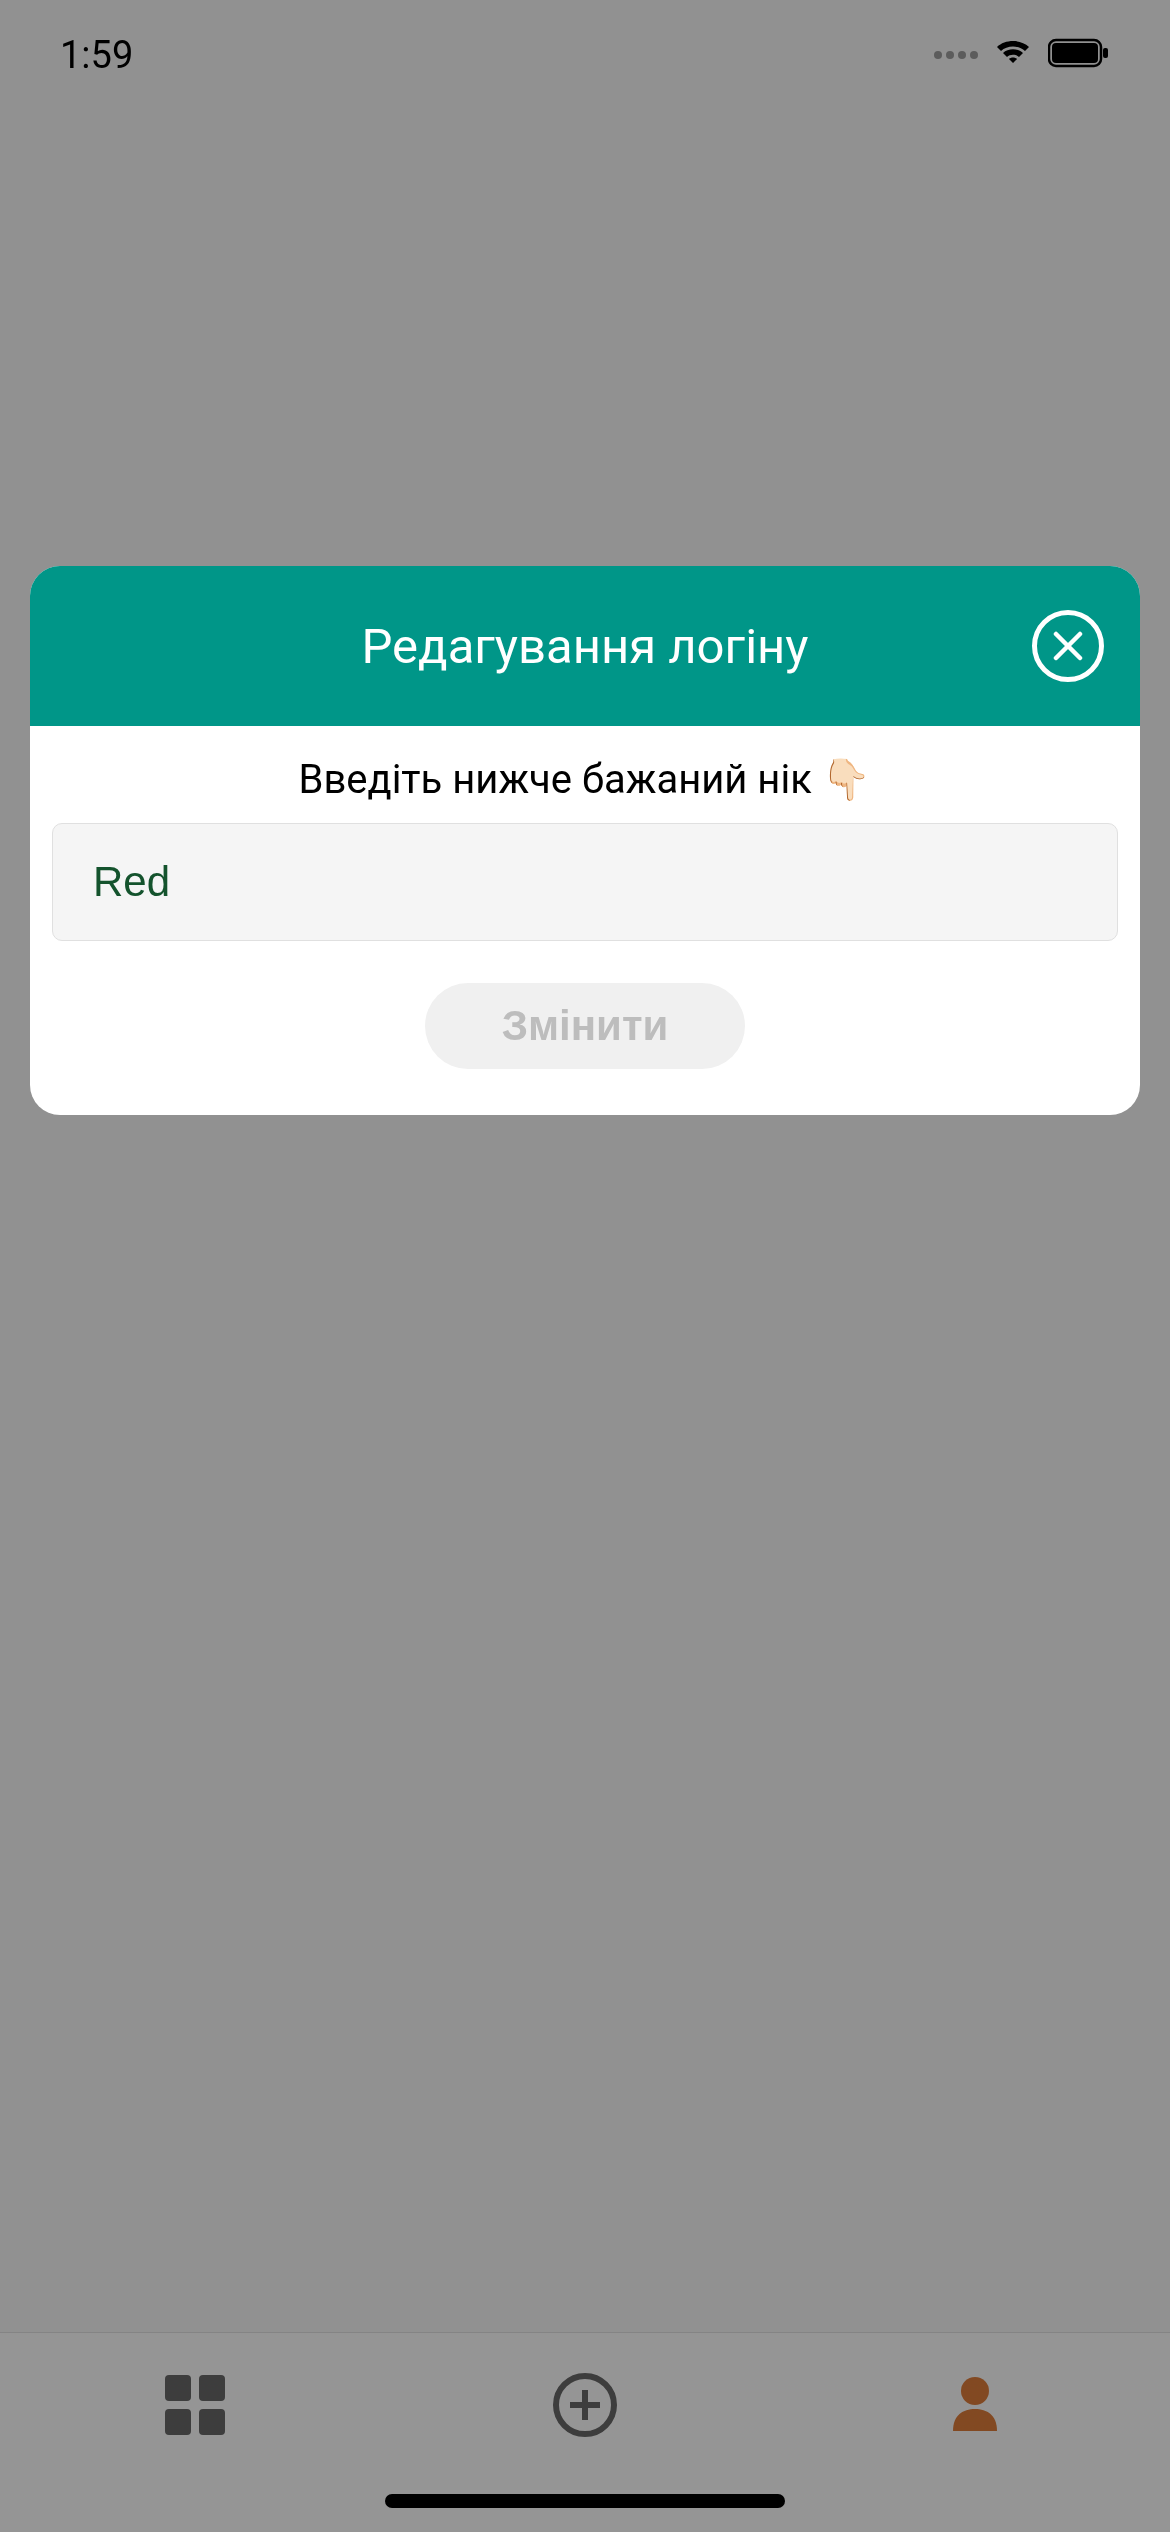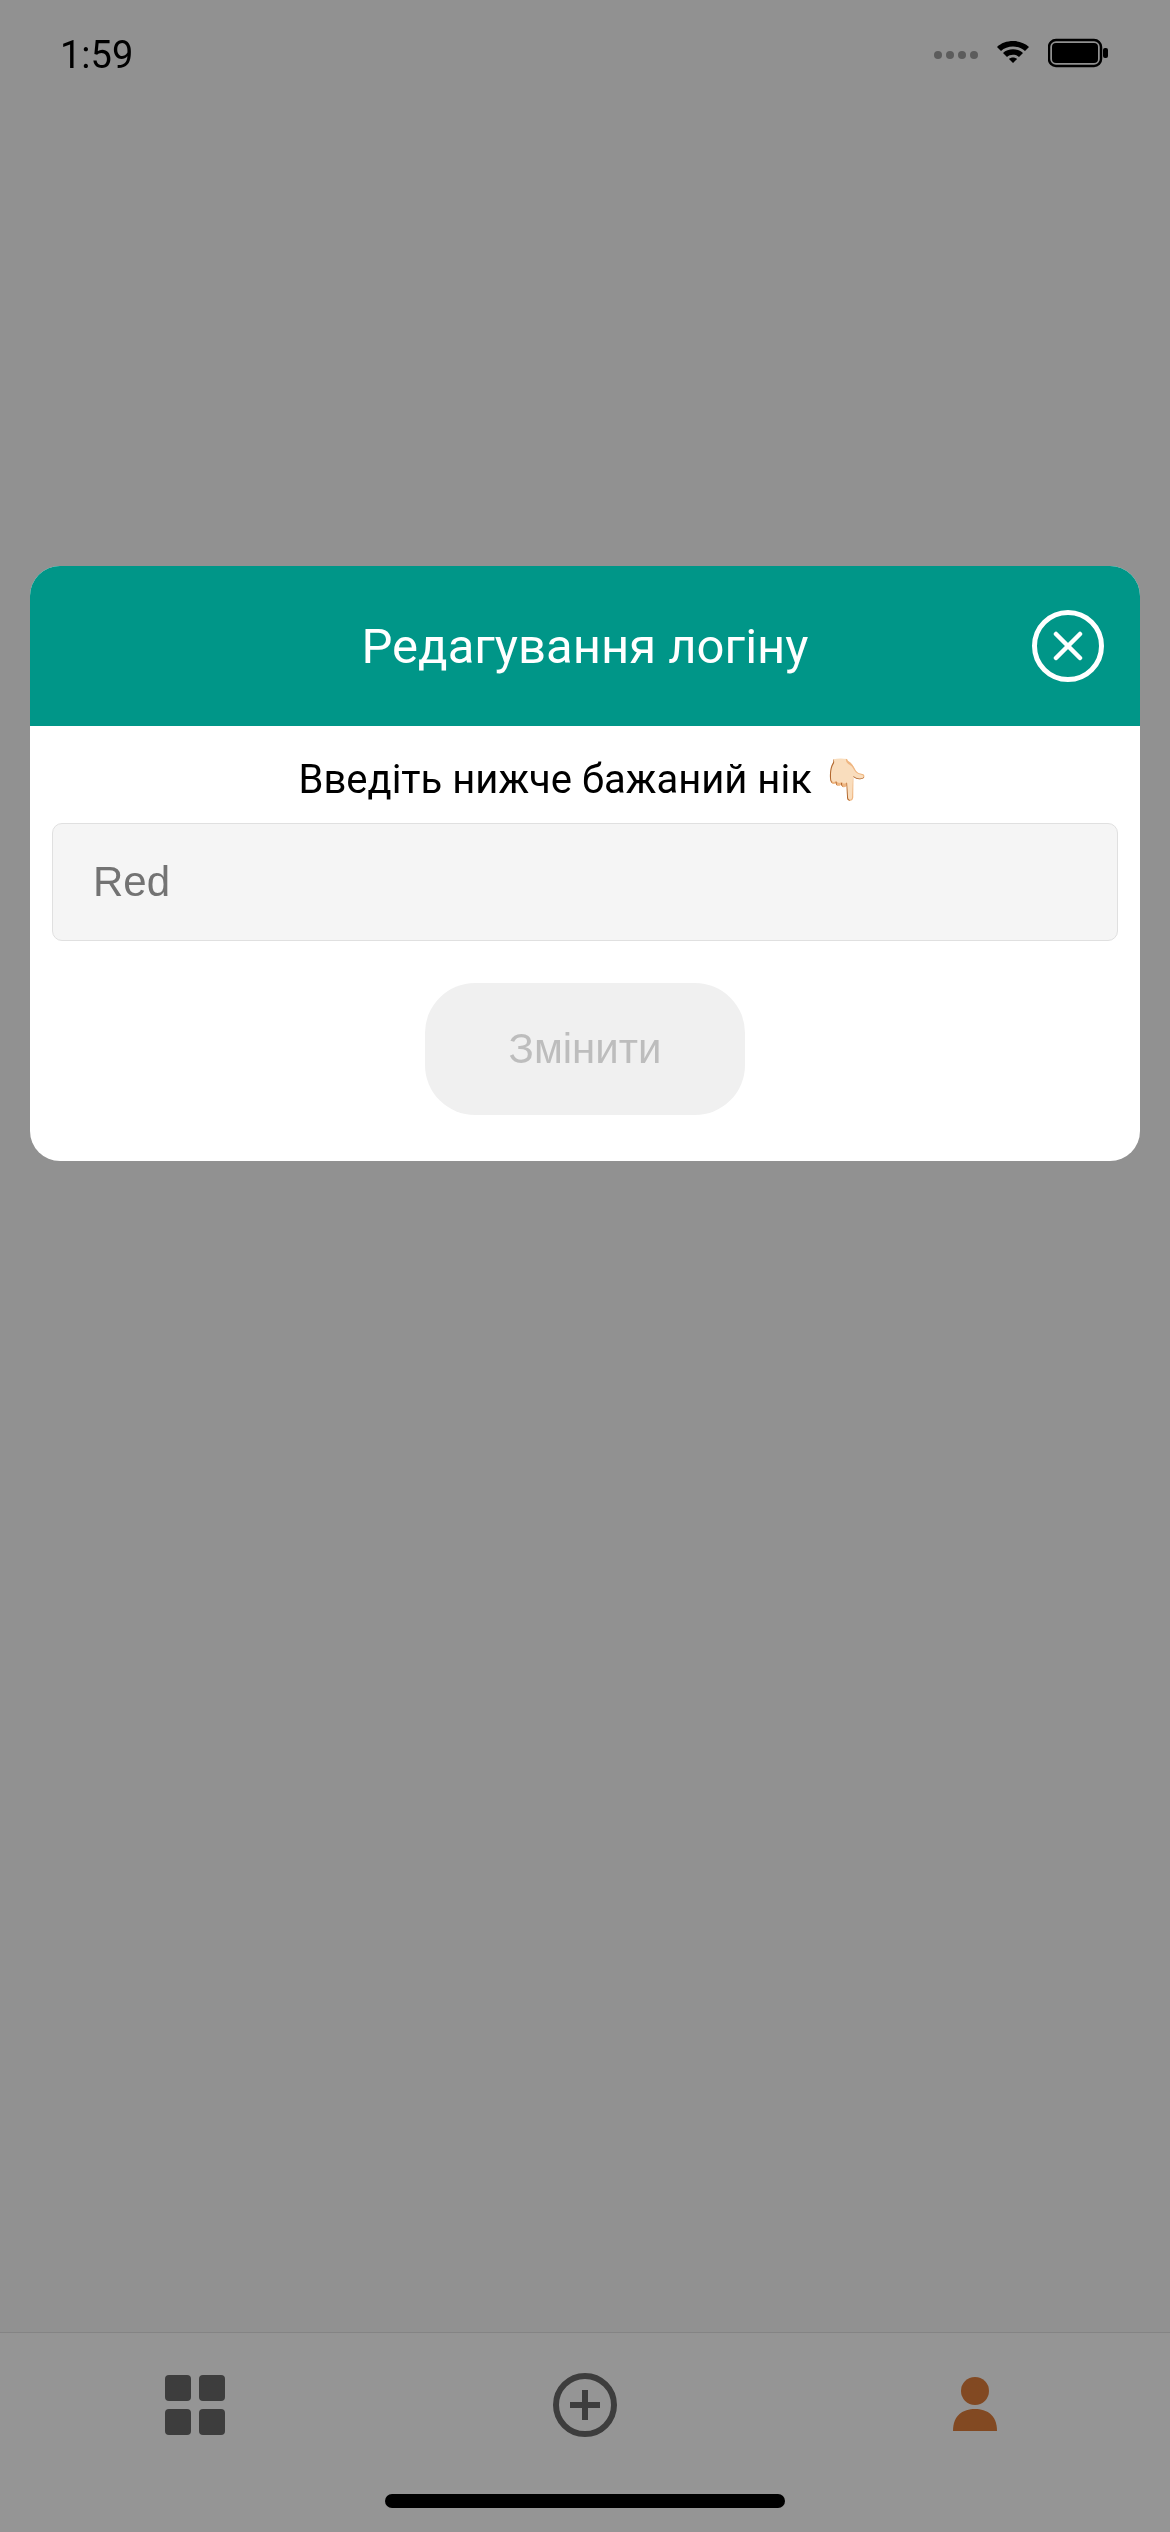--- a/index.html
+++ b/index.html
@@ -136,34 +136,34 @@
     }
     
     .input-field {
       width: 100%;
       height: 118px;
       background: #f5f5f5;
       border: 1px solid #e0e0e0;
       border-radius: 10px;
       padding: 12px 40px;
       font-size: 42px;
-      color: #737373;
+      color: #14532d;
       outline: none;
     }
     
     .submit-btn {
       display: block;
       margin: 42px auto 0;
-      padding: 42px 60px;
+      padding: 19px 60px;
       background: #f0f0f0;
       color: #bdbdbd;
       border: none;
       border-radius: 50px;
       font-size: 42px;
-      font-weight: 400;
+      font-weight: 700;
       cursor: pointer;
       min-width: 320px;
     }
     
     
     .tab-bar {
       position: absolute;
       bottom: 0;
       left: 0;
       width: 100%;

